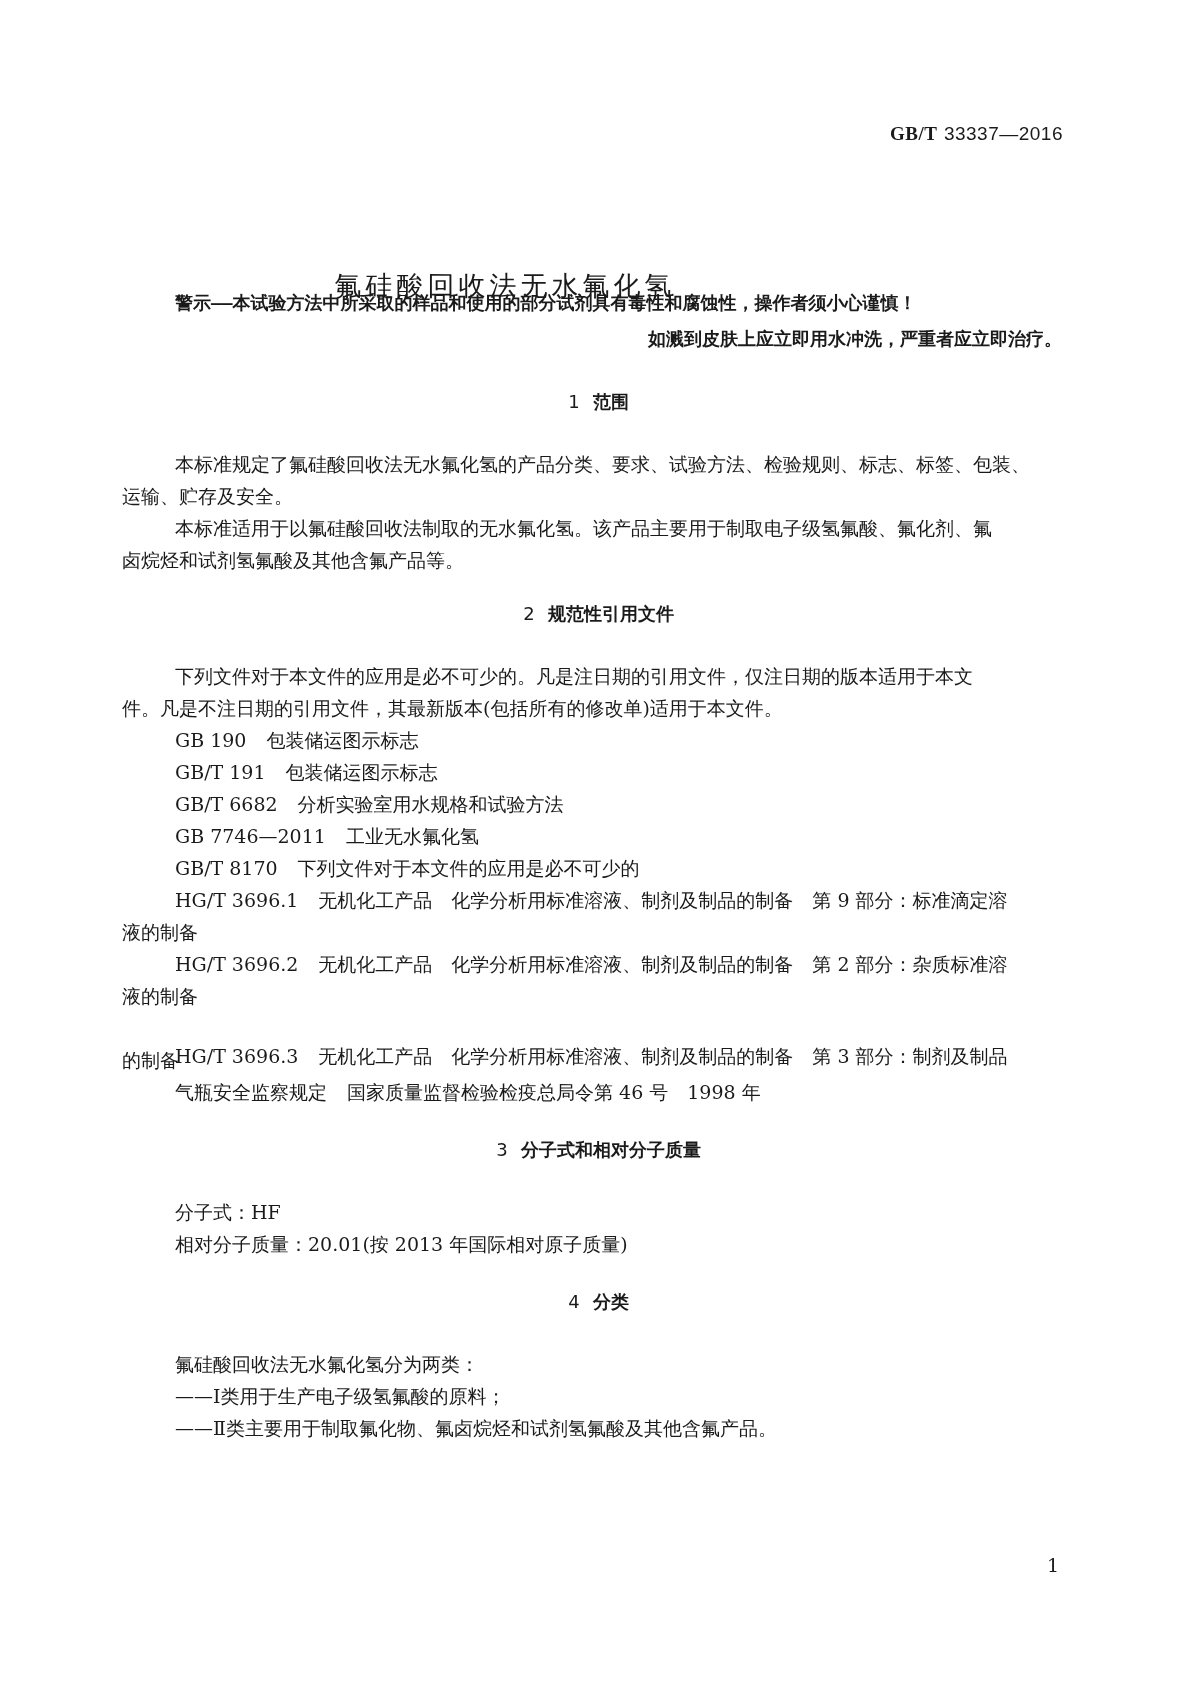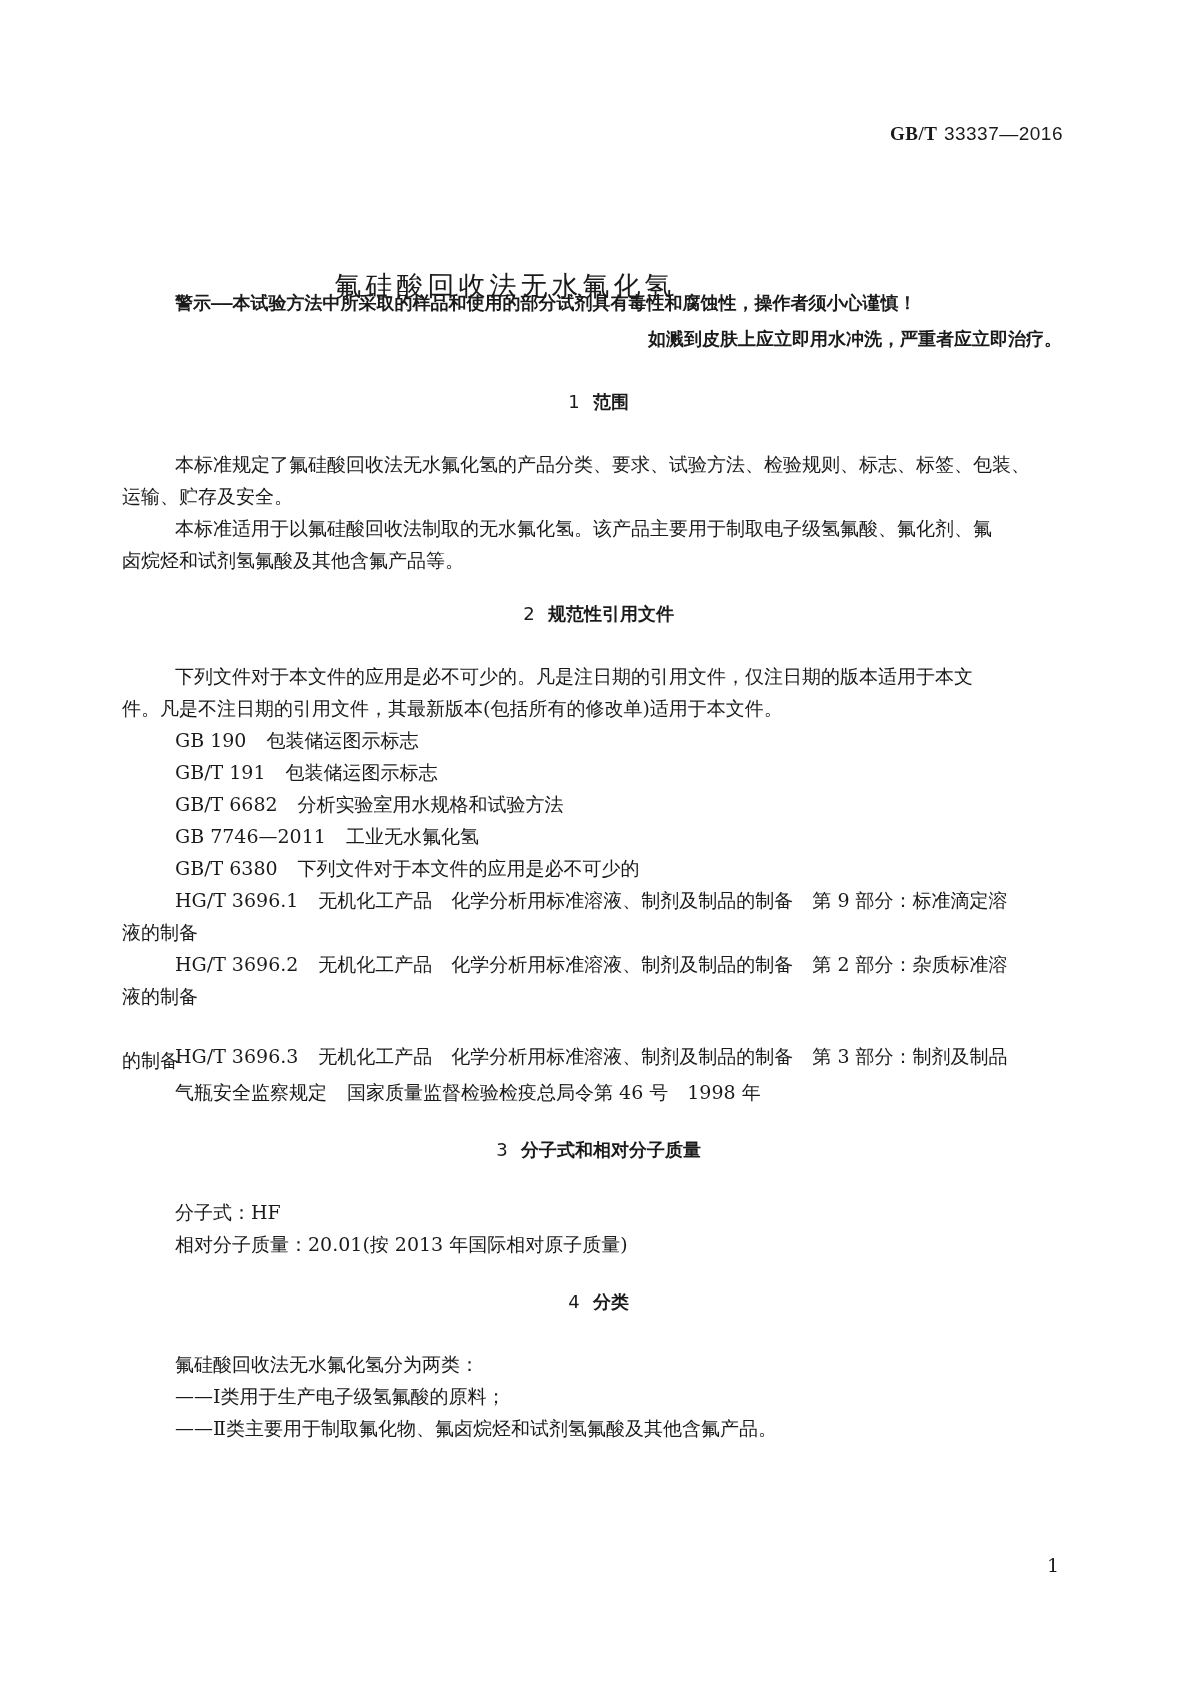--- a/index.html
+++ b/index.html
@@ -45,21 +45,21 @@
   <div class="line heading" style="top:602px;">
     <span class="no">2</span><span>规范性引用文件</span>
   </div>
   <div class="line indent" style="top:664px;">下列文件对于本文件的应用是必不可少的。凡是注日期的引用文件，仅注日期的版本适用于本文</div>
   <div class="line" style="top:696px;">件。凡是不注日期的引用文件，其最新版本(包括所有的修改单)适用于本文件。</div>
 
   <div class="line indent" style="top:728px;"><span class="ref-code">GB 190</span><span>包装储运图示标志</span></div>
   <div class="line indent" style="top:760px;"><span class="ref-code">GB/T 191</span><span>包装储运图示标志</span></div>
   <div class="line indent" style="top:792px;"><span class="ref-code">GB/T 6682</span><span>分析实验室用水规格和试验方法</span></div>
   <div class="line indent" style="top:824px;"><span class="ref-code">GB 7746—2011</span><span>工业无水氟化氢</span></div>
-  <div class="line indent" style="top:856px;"><span class="ref-code">GB/T 6380</span><span>下列文件对于本文件的应用是必不可少的</span></div>
+  <div class="line indent" style="top:856px;"><span class="ref-code">GB/T 8170</span><span>下列文件对于本文件的应用是必不可少的</span></div>
 
   <div class="line indent" style="top:888px;"><span class="ref-code">HG/T 3696.1</span><span>无机化工产品　化学分析用标准溶液、制剂及制品的制备　第 9 部分：标准滴定溶</span></div>
   <div class="line" style="top:920px;">液的制备</div>
 
   <div class="line indent" style="top:952px;"><span class="ref-code">HG/T 3696.2</span><span>无机化工产品　化学分析用标准溶液、制剂及制品的制备　第 2 部分：杂质标准溶</span></div>
   <div class="line" style="top:984px;">液的制备</div>
 
   <div class="line indent" style="top:1044px;"><span class="ref-code">HG/T 3696.3</span><span>无机化工产品　化学分析用标准溶液、制剂及制品的制备　第 3 部分：制剂及制品</span></div>
   <div class="line" style="top:1048px;">的制备</div>
 

